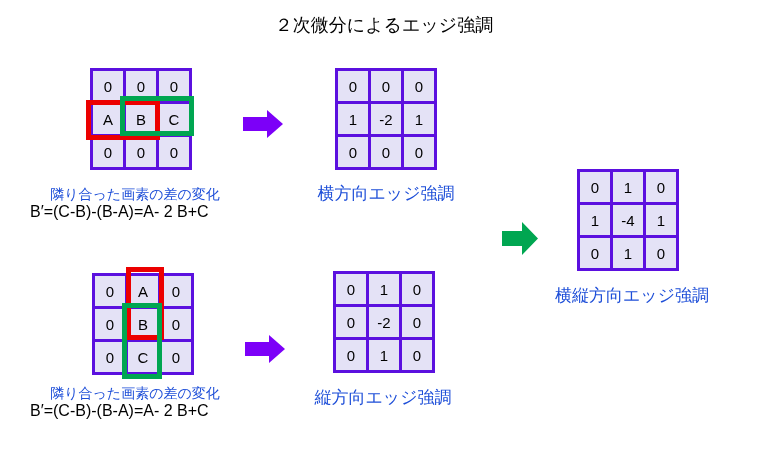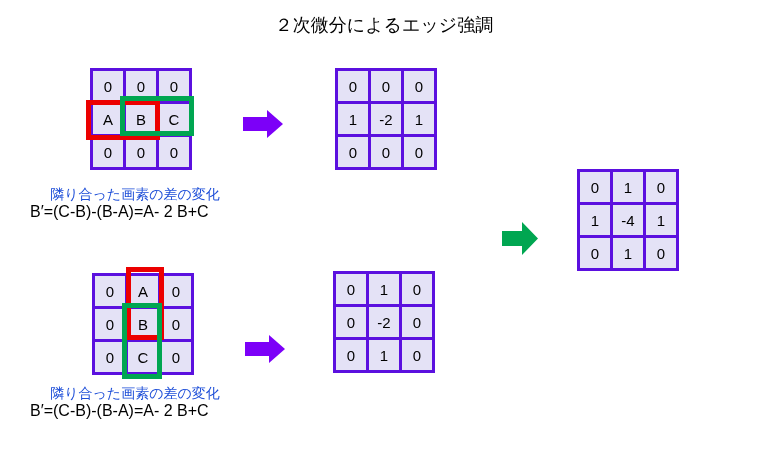--- a/index.html
+++ b/index.html
@@ -63,38 +63,40 @@
     <div class="cell">0</div>
     <div class="cell">0</div>
     <div class="cell">0</div>
     <div class="cell">1</div>
     <div class="cell">-2</div>
     <div class="cell">1</div>
     <div class="cell">0</div>
     <div class="cell">0</div>
     <div class="cell">0</div>
   </div>
+  <div class="caption big" style="left:306px;top:182px;width:160px;">横方向エッジ強調</div>
 
   <div class="arrow" style="left:502px;top:222px;">
     <svg width="36" height="33" viewBox="0 0 36 33">
         <polygon points="0,9 20,9 20,0 36,16.5 20,33 20,24 0,24" fill="#00A651"></polygon>
       </svg>
   </div>
 
   <div class="mgrid" style="left:577px;top:169px;">
     <div class="cell">0</div>
     <div class="cell">1</div>
     <div class="cell">0</div>
     <div class="cell">1</div>
     <div class="cell">-4</div>
     <div class="cell">1</div>
     <div class="cell">0</div>
     <div class="cell">1</div>
     <div class="cell">0</div>
   </div>
+  <div class="caption big" style="left:547px;top:284px;width:170px;">横縦方向エッジ強調</div>
 
   <div class="mgrid" style="left:92px;top:273px;">
     <div class="cell">0</div>
     <div class="cell">A</div>
     <div class="cell">0</div>
     <div class="cell">0</div>
     <div class="cell">B</div>
     <div class="cell">0</div>
     <div class="cell">0</div>
     <div class="cell">C</div>
@@ -116,14 +118,15 @@
     <div class="cell">0</div>
     <div class="cell">1</div>
     <div class="cell">0</div>
     <div class="cell">0</div>
     <div class="cell">-2</div>
     <div class="cell">0</div>
     <div class="cell">0</div>
     <div class="cell">1</div>
     <div class="cell">0</div>
   </div>
+  <div class="caption big" style="left:303px;top:386px;width:160px;">縦方向エッジ強調</div>
 
 </div>
 
 </body></html>

